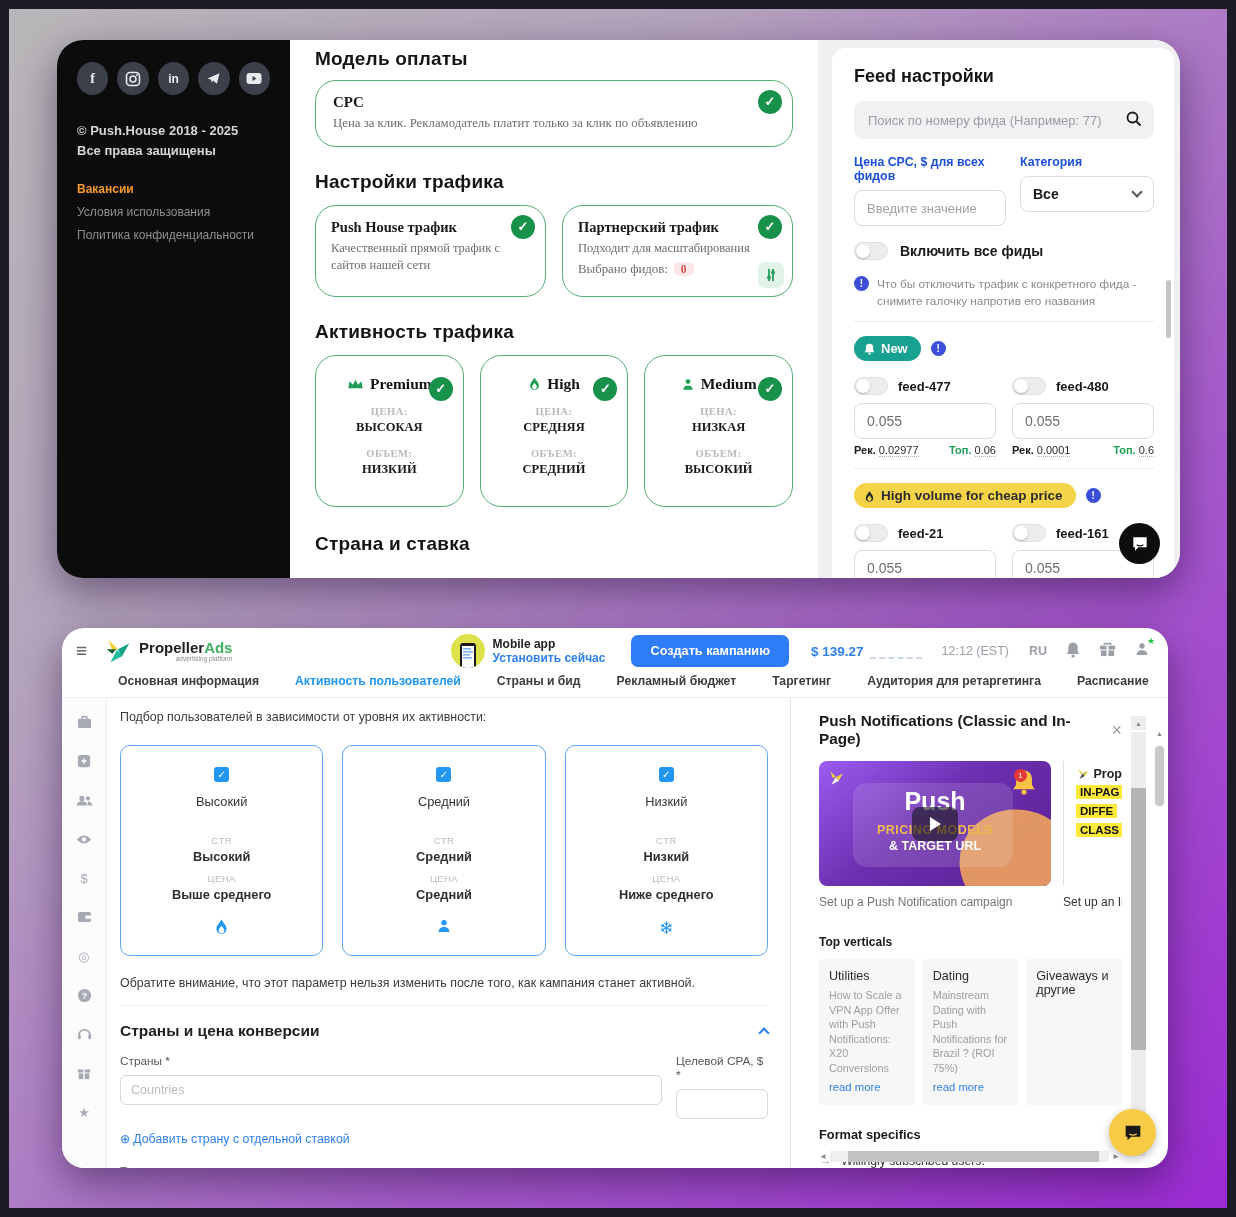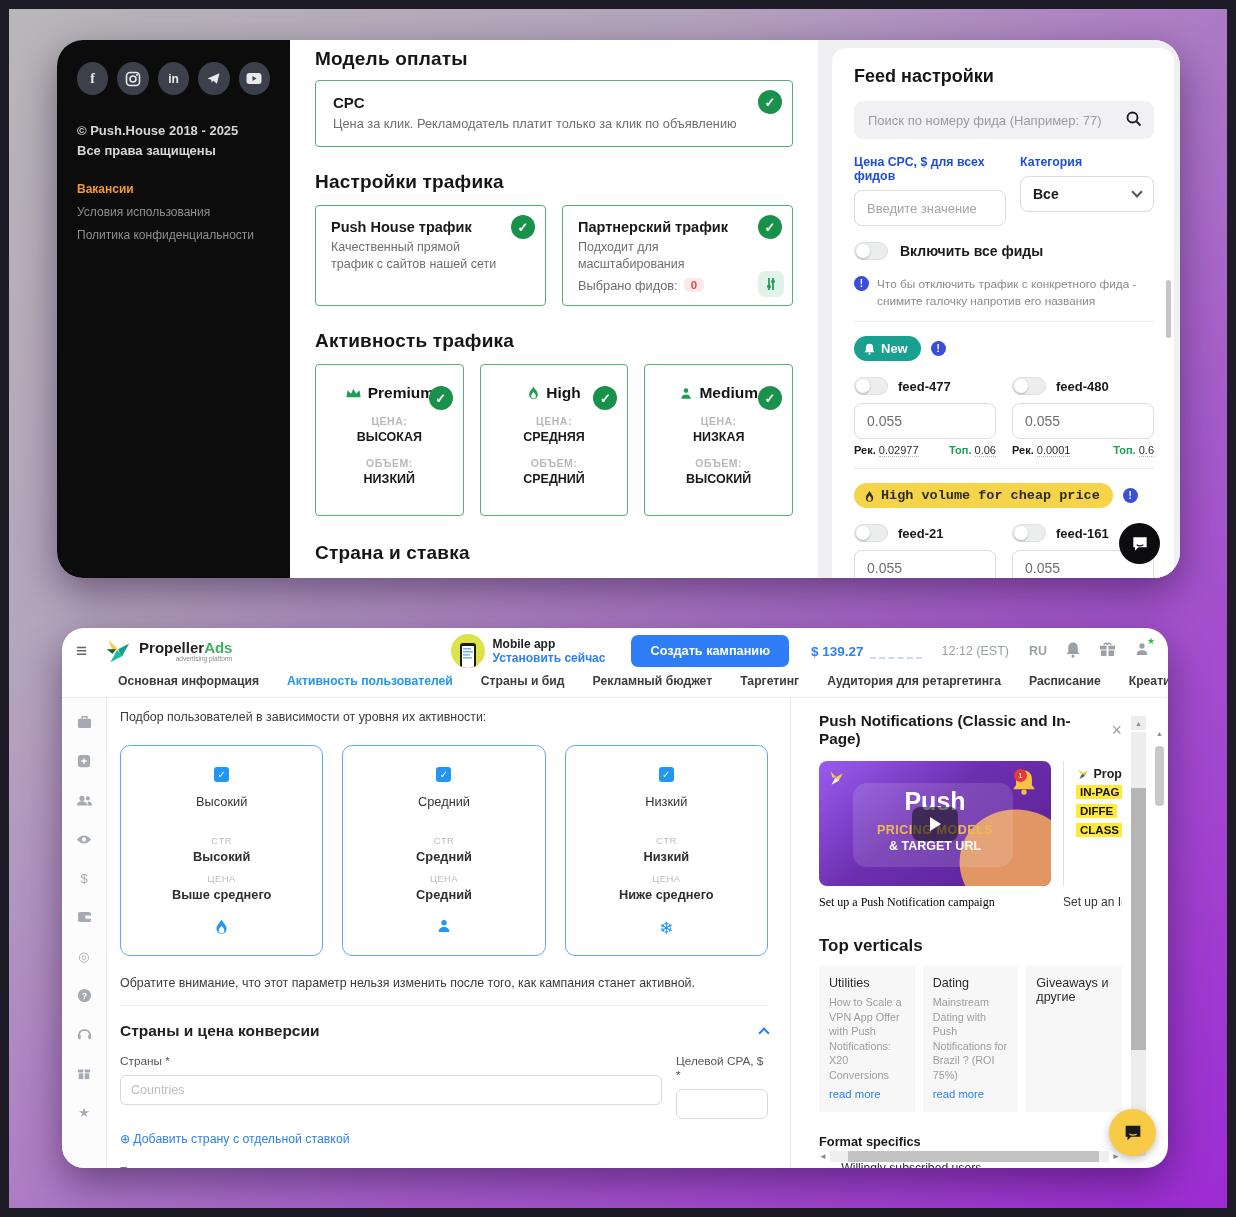--- a/index.html
+++ b/index.html
@@ -20,21 +20,21 @@
   .ph-side { width:233px; background:#0c0c0d; padding:22px 20px; flex:0 0 auto; }
   .ph-social { display:flex; gap:9px; }
   .ph-soc { width:33px; height:33px; border-radius:50%; background:#3b404b; color:#e9eaee; display:flex; align-items:center; justify-content:center; font-size:14px; font-weight:bold; }
   .ph-copy { margin-top:26px; color:#d6d6d8; font-size:13px; line-height:1.5; font-weight:600; }
   .ph-links { margin-top:22px; }
   .ph-link { font-size:12px; color:#8f8f93; margin-bottom:9px; cursor:pointer; }
   .ph-link.orange { color:#f59a2e; font-weight:600; }
 
   .ph-main { width:528px; background:#fff; padding:8px 25px 0 25px; flex:0 0 auto; }
   .ph-h2 { font-size:19px; font-weight:bold; color:#151515; letter-spacing:.2px; }
-  .ph-box { border:1.6px solid #57ae74; border-radius:4px; position:relative; }
+  .ph-box { border:1.6px solid #57ae74; border-radius:21px; position:relative;font-family:Liberation Serif, serif; }
   .ph-cpc { margin-top:10px; padding:13px 48px 14px 17px; }
   .ph-box-title { font-size:15px; font-weight:bold; color:#1a1a1a; }
   .ph-box-desc { font-size:12.8px; color:#6e6e72; margin-top:4px; line-height:1.35; }
   .ph-box .chk-circle { position:absolute; top:9px; right:10px; }
   .ph-traffic { display:grid; grid-template-columns:1fr 1fr; gap:16px; margin-top:12px; }
   .ph-tcard { padding:13px 40px 12px 15px; min-height:92px; }
   .ph-sel-row { display:flex; align-items:flex-start; gap:6px; margin-top:5px; font-size:12.8px; color:#6e6e72; }
   .ph-zero { background:#fbe9e9; color:#df4b4b; font-size:11.5px; font-weight:bold; padding:1px 7px; border-radius:5px; }
   .ph-filter { position:absolute; right:8px; bottom:8px; width:26px; height:26px; border-radius:7px; background:#e1f2e8; display:flex; align-items:center; justify-content:center; cursor:pointer; }
   .ph-activity { display:grid; grid-template-columns:1fr 1fr 1fr; gap:16px; margin-top:12px; }
@@ -53,21 +53,21 @@
   .ph-search .sicon { position:absolute; right:12px; top:10px; }
   .ph-frow { display:grid; grid-template-columns:152px 1fr; gap:14px; margin-top:16px; }
   .ph-flbl { font-size:12.3px; font-weight:bold; color:#1d4ed8; margin-bottom:7px; }
   .ph-input { width:100%; height:36px; border:1px solid #dcdce0; border-radius:8px; padding:0 12px; font-size:13px; color:#555; font-family:inherit; }
   .ph-input::placeholder { color:#a2a2a8; }
   .ph-catsel { height:36px; border:1px solid #dcdce0; border-radius:8px; display:flex; align-items:center; justify-content:space-between; padding:0 12px; font-size:14px; font-weight:bold; color:#1a1a1a; cursor:pointer; }
   .ph-tglrow { display:flex; align-items:center; gap:12px; margin-top:16px; font-size:14px; font-weight:bold; color:#1a1a1a; }
   .ph-note { display:flex; gap:8px; margin-top:16px; font-size:11.8px; color:#8a8a90; line-height:1.4; padding-bottom:12px; border-bottom:1px solid #ececee; }
   .ph-badge-row { display:flex; align-items:center; gap:10px; margin-top:14px; }
   .badge-new { background:#18a191; color:#fff; font-size:13px; font-weight:bold; border-radius:14px; padding:5px 13px 5px 10px; display:flex; align-items:center; gap:6px; }
-  .badge-yellow { background:#f5d44a; color:#2d2d2d; font-size:13.5px; font-weight:600; border-radius:14px; padding:5px 13px 5px 10px; display:flex; align-items:flex-end; gap:6px;font-family:Liberation Mono, monospace; }
+  .badge-yellow { background:#f5d44a; color:#2d2d2d; font-size:13.5px; font-weight:600; border-radius:14px; padding:5px 13px 5px 10px; display:flex; align-items:flex-end; gap:6px; }
   .ph-feedgrid { display:grid; grid-template-columns:1fr 1fr; column-gap:16px; margin-top:6px; }
   .ph-fitem { margin-top:10px; }
   .ph-fname { display:flex; align-items:center; gap:10px; font-size:13px; font-weight:bold; color:#1a1a1a; }
   .ph-fitem input { margin-top:8px; width:100%; height:36px; border:1px solid #dcdce0; border-radius:8px; padding:0 12px; font-size:14px; color:#6e6e74; font-family:inherit; }
   .ph-recs { display:flex; justify-content:space-between; margin-top:5px; font-size:11px; }
   .ph-recs b { color:#1a1a1a; }
   .ph-recs .v { color:#2b2b2b; border-bottom:1px dotted #b3b3b8; }
   .ph-recs .top b { color:#1d9d53; }
   .ph-grp-div { border-bottom:1px solid #ececee; margin-top:12px; }
   .ph-scroll { position:absolute; right:3px; top:232px; width:5px; height:58px; border-radius:3px; background:#c4c4c9; }
@@ -86,21 +86,21 @@
   .pa-phone { width:34px; height:34px; border-radius:50%; background:#dde24b; display:flex; align-items:flex-end; justify-content:center; overflow:hidden; }
   .pa-mtxt .t { font-size:12px; font-weight:bold; color:#222; }
   .pa-mtxt .s { font-size:12px; color:#2f80ed; font-weight:600; cursor:pointer; }
   .pa-create { margin-left:26px; background:#2f7df6; color:#fff; border:none; border-radius:7px; font-size:12.7px; font-weight:bold; padding:9px 19px; cursor:pointer; font-family:inherit; }
   .pa-balance { margin-left:22px; font-size:13.5px; font-weight:bold; color:#2f80ed; display:flex; align-items:flex-end; gap:6px; }
   .pa-dash { width:52px; border-bottom:2px dashed #ccd8ea; height:12px; }
   .pa-time { margin-left:20px; font-size:12.5px; color:#9aa0a6; }
   .pa-lang { margin-left:20px; font-size:12.5px; color:#9aa0a6; font-weight:600; cursor:pointer; }
   .pa-hicon { margin-left:18px; color:#9aa0a6; cursor:pointer; position:relative; }
   .pa-star { position:absolute; top:-5px; right:-5px; color:#27c24c; font-size:9px; }
-  .pa-tabs { display:flex; gap:28px; padding:0 0 9px 56px; font-size:12.2px; font-weight:600; color:#3c3c3c; border-bottom:1px solid #ebebeb; flex:0 0 auto; }
+  .pa-tabs { display:flex; gap:36px; padding:0 0 9px 56px; font-size:12.2px; font-weight:600; color:#3c3c3c; border-bottom:1px solid #ebebeb; flex:0 0 auto; }
   .pa-tab { cursor:pointer; white-space:nowrap; }
   .pa-tab.active { color:#2196f3; }
   .pa-body { flex:1; display:flex; min-height:0; }
   .pa-rail { width:45px; background:#fcfcfc; border-right:1px solid #ececec; display:flex; flex-direction:column; align-items:center; padding-top:16px; gap:23px; flex:0 0 auto; }
   .pa-rail .ri { color:#a6abb3; font-size:13px; cursor:pointer; height:16px; display:flex; align-items:center; }
   .pa-main { flex:1; padding:12px 22px 0 13px; overflow:hidden; }
   .pa-intro { font-size:12.4px; color:#3a3a3a; }
   .pa-cards { display:grid; grid-template-columns:1fr 1fr 1fr; gap:19px; margin-top:21px; }
   .pa-card { border:1px solid #5ea9f3; border-radius:10px; min-height:198px; text-align:center; padding:18px 10px 14px; }
   .pa-chkbox { width:15px; height:15px; border-radius:3px; background:#2196f3; color:#fff; font-size:10px; display:inline-flex; align-items:center; justify-content:center; cursor:pointer; }
@@ -134,23 +134,23 @@
   .vid1 .t1 { position:absolute; left:0; right:0; top:26px; text-align:center; color:#fff; font-size:25px; font-weight:bold; }
   .vid1 .t2 { position:absolute; left:0; right:0; top:62px; text-align:center; color:#f0b94c; font-size:12.5px; font-weight:bold; letter-spacing:.5px; }
   .vid1 .t3 { position:absolute; left:0; right:0; top:78px; text-align:center; color:#fff; font-size:12.5px; font-weight:bold; }
   .vid1 .play { position:absolute; left:50%; top:50%; transform:translate(-50%,-50%); width:46px; height:34px; background:rgba(20,20,25,.6); border-radius:8px; display:flex; align-items:center; justify-content:center; cursor:pointer; }
   .vid1 .tri { width:0; height:0; border-left:11px solid #fff; border-top:7px solid transparent; border-bottom:7px solid transparent; }
   .vid1 .bell-badge { position:absolute; right:24px; top:8px; width:13px; height:13px; background:#e53935; border-radius:50%; color:#fff; font-size:8px; display:flex; align-items:center; justify-content:center; }
   .vid2 { flex:1; border-left:1px solid #e0e0e0; padding:6px 0 0 12px; overflow:hidden; white-space:nowrap; }
   .vid2 .brand { display:flex; align-items:center; gap:4px; font-size:12.5px; font-weight:bold; color:#222; }
   .vid2 .hl { display:inline-block; background:#ffe93b; color:#111; font-size:11.5px; font-weight:bold; padding:1px 4px; margin-top:4px; }
   .pa-caps { display:flex; gap:12px; margin-top:9px; }
-  .pa-caps .c1 { width:232px; font-size:12px; color:#000000; flex:0 0 auto;font-family:Liberation Serif, serif; }
+  .pa-caps .c1 { width:232px; font-size:12px; color:#737373; flex:0 0 auto; }
   .pa-caps .c2 { flex:1; font-size:12px; color:#333; white-space:nowrap; overflow:hidden; }
-  .pa-tvtitle { font-size:17px; font-weight:bold; color:#1a1a1a; margin-top:26px; }
+  .pa-tvtitle { font-size:12px; font-weight:bold; color:#1a1a1a; margin-top:26px; }
   .pa-verts { display:grid; grid-template-columns:1fr 1fr 1fr; gap:8px; margin-top:10px; }
   .pa-vert { background:#f7f7f7; padding:10px 10px 12px; min-height:96px; }
   .pa-vert .vt { font-size:12.6px; color:#2b2b2b; }
   .pa-vert .vd { font-size:10.8px; color:#9e9e9e; line-height:1.35; margin-top:5px; }
   .pa-vert .vl { font-size:11.3px; color:#2f80ed; margin-top:6px; cursor:pointer; }
   .pa-fstitle { font-size:12.8px; font-weight:bold; color:#1a1a1a; margin-top:22px; }
   .pa-bullet { display:flex; gap:10px; margin-top:11px; font-size:12.2px; color:#2e2e2e; line-height:1.35; }
   .pa-bullet .ar { color:#9e9e9e; }
   .vscroll1 { position:absolute; right:22px; top:34px; bottom:14px; width:15px; background:#ededed; }
   .vscroll1 .th { position:absolute; left:0; right:0; top:56px; height:62%; background:#b5b5b5; }

